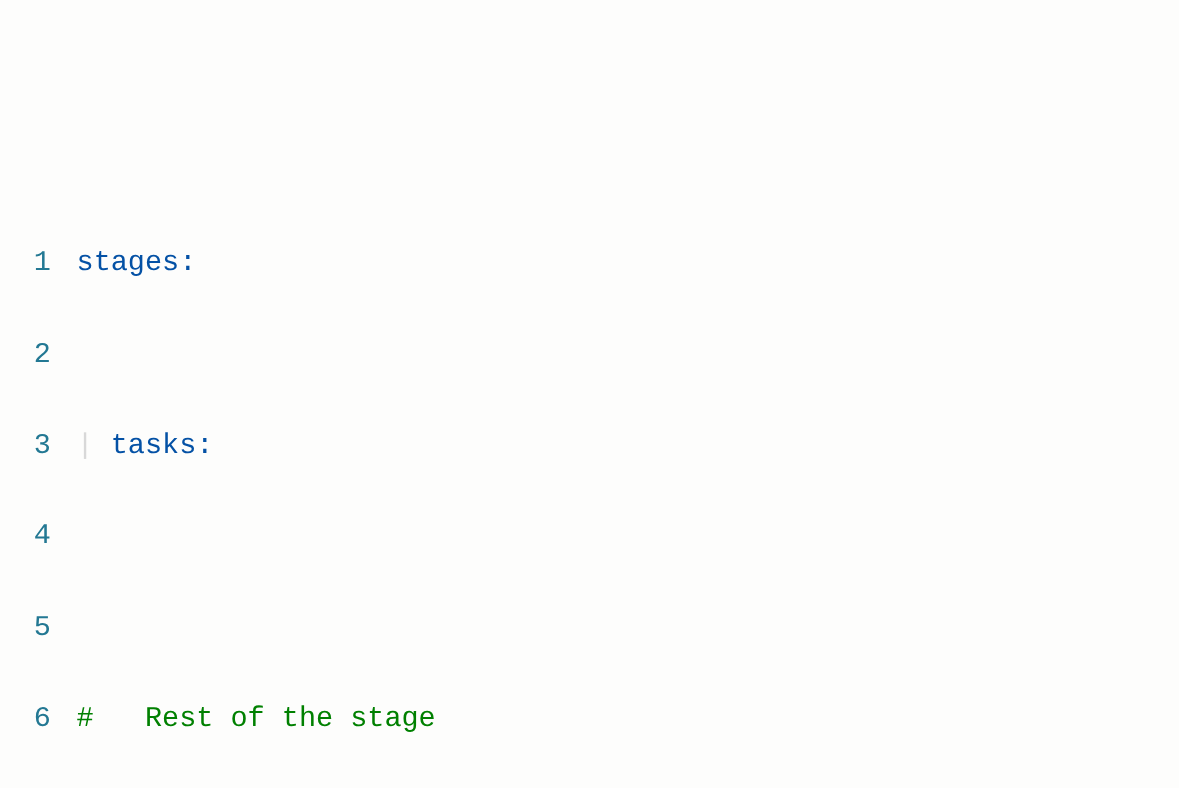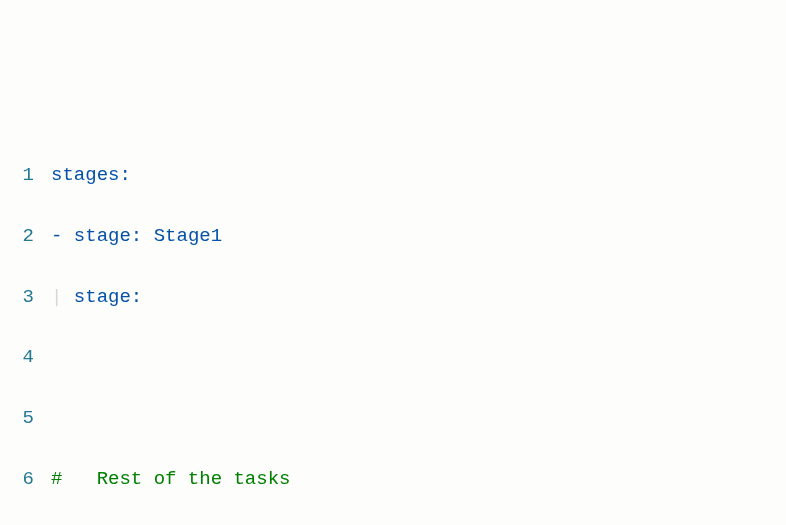--- a/index.html
+++ b/index.html
@@ -45,25 +45,25 @@
     text-align: center;
   }
 </style>
 </head>
 <body>
 
 
 
 <div>
 <div class="line"><span class="ln">1</span><span class="code"><span class="key">stages</span><span class="txt">:</span></span></div>
-<div class="line"><span class="ln">2</span><span class="code"><span class="dash">-</span> <span class="key">stage</span><span class="txt">:</span> <span class="txt">Stage1</span></span></div>
-<div class="line"><span class="ln">3</span><span class="code"><span class="guide">|</span> <span class="key">stage</span><span class="txt">:</span></span></div>
+<div class="line"><span class="ln">2</span></div>
+<div class="line"><span class="ln">3</span><span class="code"><span class="guide">|</span> <span class="key">tasks</span><span class="txt">:</span></span></div>
 <div class="line"><span class="ln">4</span></div>
 <div class="line"><span class="ln">5</span></div>
-<div class="line"><span class="ln">6</span><span class="code"><span class="cmt">#</span><span class="cmt">   Rest of the tasks</span></span></div>
+<div class="line"><span class="ln">6</span><span class="code"><span class="cmt">#</span><span class="cmt">   Rest of the stage</span></span></div>
 <div class="line"><span class="ln">7</span><span class="code">   </span></div>
 
 
 
 
 
 
 
 
 

